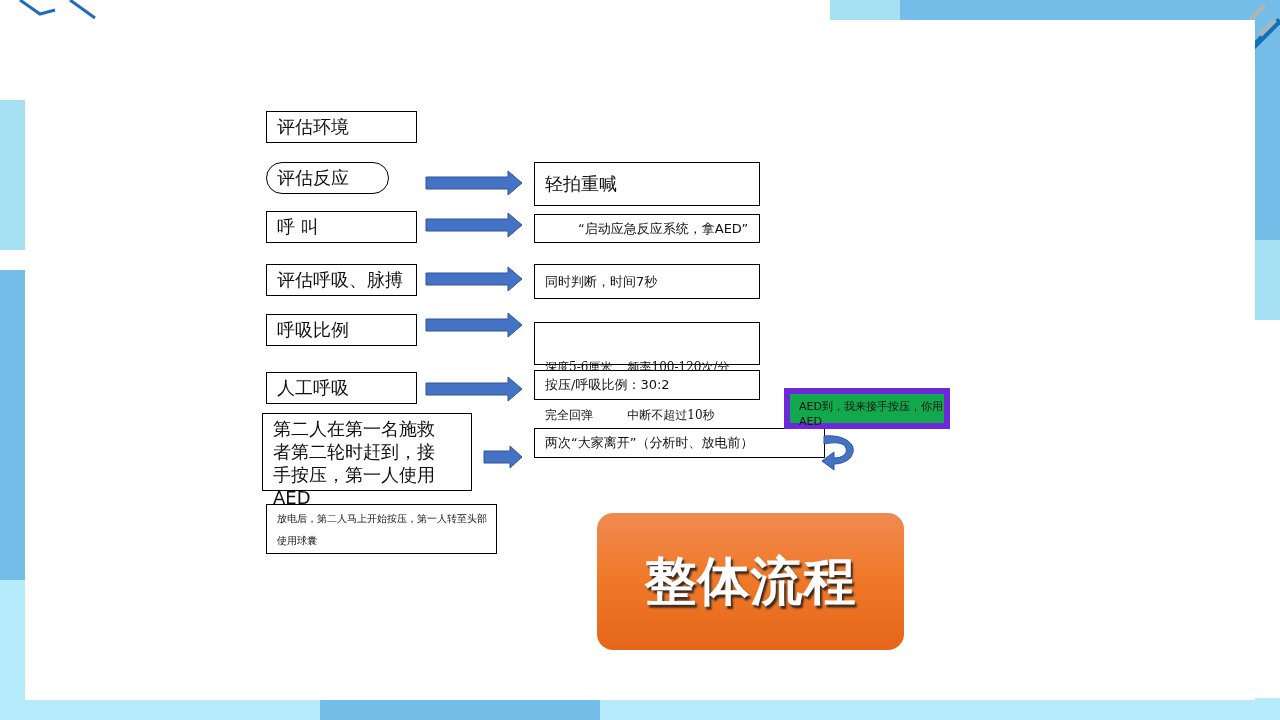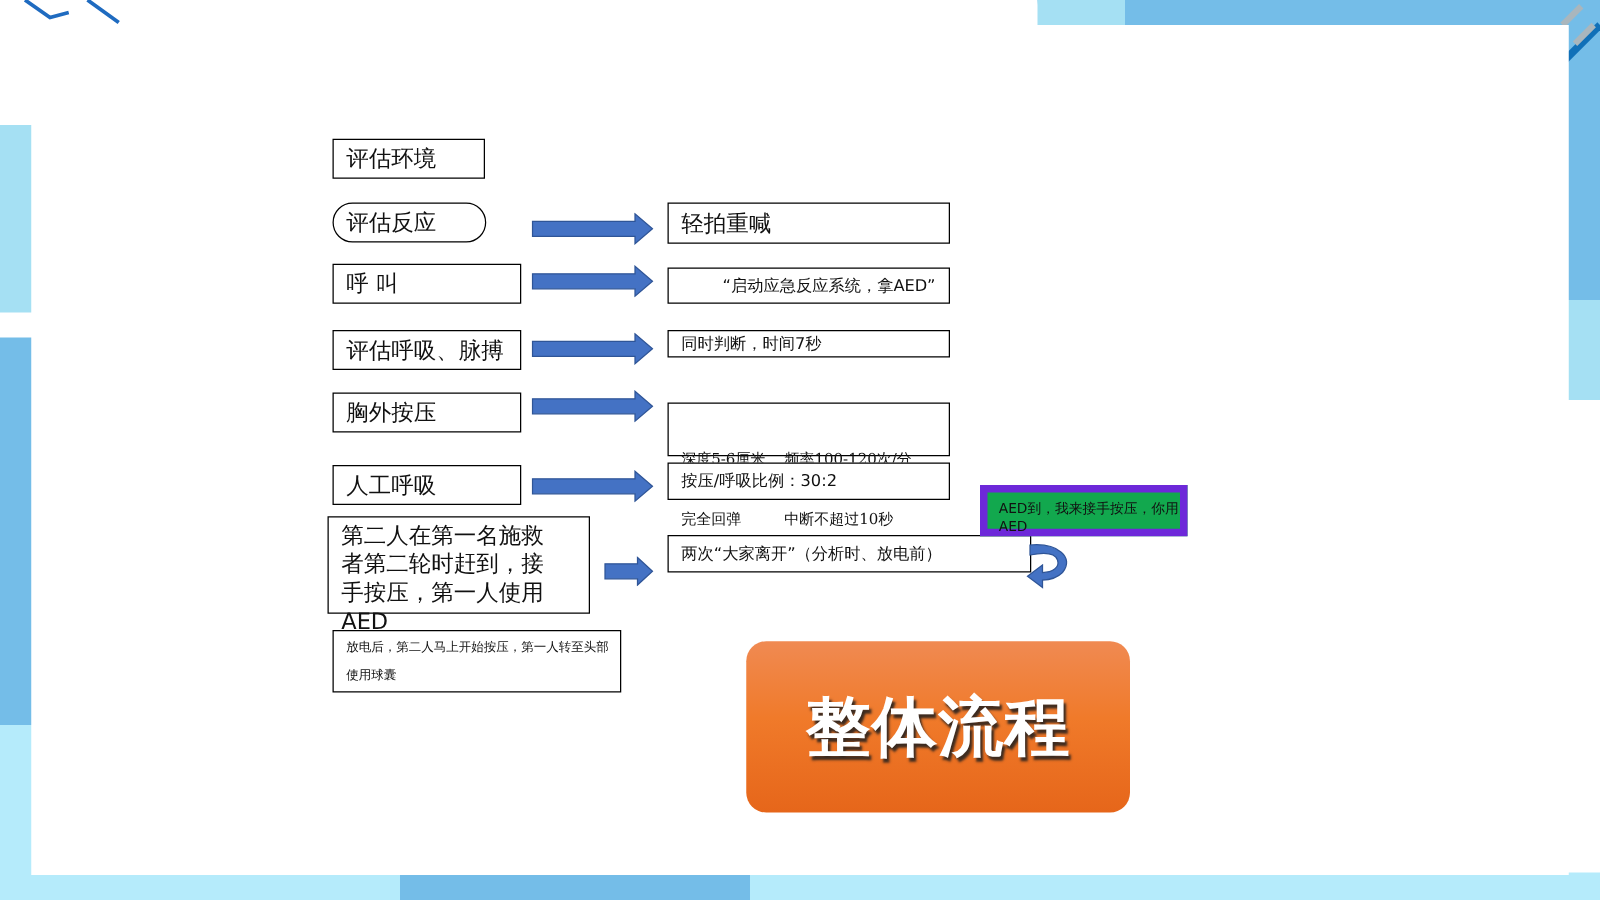--- a/index.html
+++ b/index.html
@@ -37,34 +37,34 @@
       <path d="M20 0 L40 14 L55 10 M70 0 L95 18" stroke="#1f6bc0" stroke-width="3" fill="none"></path>
     </svg>
   <svg style="left:1210px;top:0" width="70" height="80">
       <path d="M10 80 L70 20" stroke="#1070b8" stroke-width="6"></path>
       <path d="M40 20 L55 5 M50 35 L65 20" stroke="#a9b6bd" stroke-width="5"></path>
     </svg>
 </div>
 
 <div class="slide"></div>
 
-<div class="box lg" style="left:266px;top:111px;width:122px;height:32px;">
+<div class="box lg" style="left:266px;top:111px;width:151px;height:32px;">
     <span>评估环境</span>
   </div>
 <div class="box lg" style="left:266px;top:162px;width:123px;height:32px;border-radius:16px;">
     <span>评估反应</span>
   </div>
 <div class="box lg" style="left:266px;top:211px;width:151px;height:32px;">
     <span>呼 叫</span>
   </div>
 <div class="box lg" style="left:266px;top:264px;width:151px;height:32px;">
     <span>评估呼吸、脉搏</span>
   </div>
 <div class="box lg" style="left:266px;top:314px;width:151px;height:32px;">
-    <span>胸外按压</span>
+    <span>呼吸比例</span>
   </div>
 <div class="box lg" style="left:266px;top:372px;width:151px;height:32px;">
     <span>人工呼吸</span>
   </div>
 <div class="box lg wrap" style="left:262px;top:413px;width:210px;height:78px;padding-right:19px;">
     <span>第二人在第一名施救者第二轮时赶到，接手按压，第一人使用AED</span>
   </div>
 <div class="box md wrap2" style="left:266px;top:504px;width:231px;height:50px;padding-right:6px;">
     <span>放电后，第二人马上开始按压，第一人转至头部使用球囊</span>
   </div>
@@ -81,27 +81,27 @@
 <svg class="arrow" style="left:425px;top:312px" width="98" height="26">
     <path d="M1 7 H83 V1 L97 13 L83 25 V19 H1 Z" fill="#4472c4" stroke="#2f5597" stroke-width="1"></path>
   </svg>
 <svg class="arrow" style="left:425px;top:376px" width="98" height="26">
     <path d="M1 7 H83 V1 L97 13 L83 25 V19 H1 Z" fill="#4472c4" stroke="#2f5597" stroke-width="1"></path>
   </svg>
 <svg class="arrow" style="left:483px;top:445px" width="40" height="24">
     <path d="M1 6 H27 V1 L39 12 L27 23 V18 H1 Z" fill="#4472c4" stroke="#2f5597" stroke-width="1"></path>
   </svg>
 
-<div class="box lg" style="left:534px;top:162px;width:226px;height:33px;">
+<div class="box lg" style="left:534px;top:162px;width:226px;height:44px;">
     <span>轻拍重喊</span>
   </div>
 <div class="box sm" style="left:534px;top:214px;width:226px;height:29px;padding-left:43px;">
     <span>“启动应急反应系统，拿AED”</span>
   </div>
-<div class="box sm" style="left:534px;top:264px;width:226px;height:22px;">
+<div class="box sm" style="left:534px;top:264px;width:226px;height:35px;">
     <span>同时判断，时间7秒</span>
   </div>
 <div class="box xs" style="left:534px;top:322px;width:226px;height:43px;white-space:pre;">
   <div>深度5-6厘米    频率100-120次/分</div>
   <div>完全回弹         中断不超过10秒</div>
 </div>
 <div class="box sm" style="left:534px;top:370px;width:226px;height:30px;">
     <span>按压/呼吸比例：30:2</span>
   </div>
 <div class="box sm" style="left:534px;top:428px;width:291px;height:30px;">

